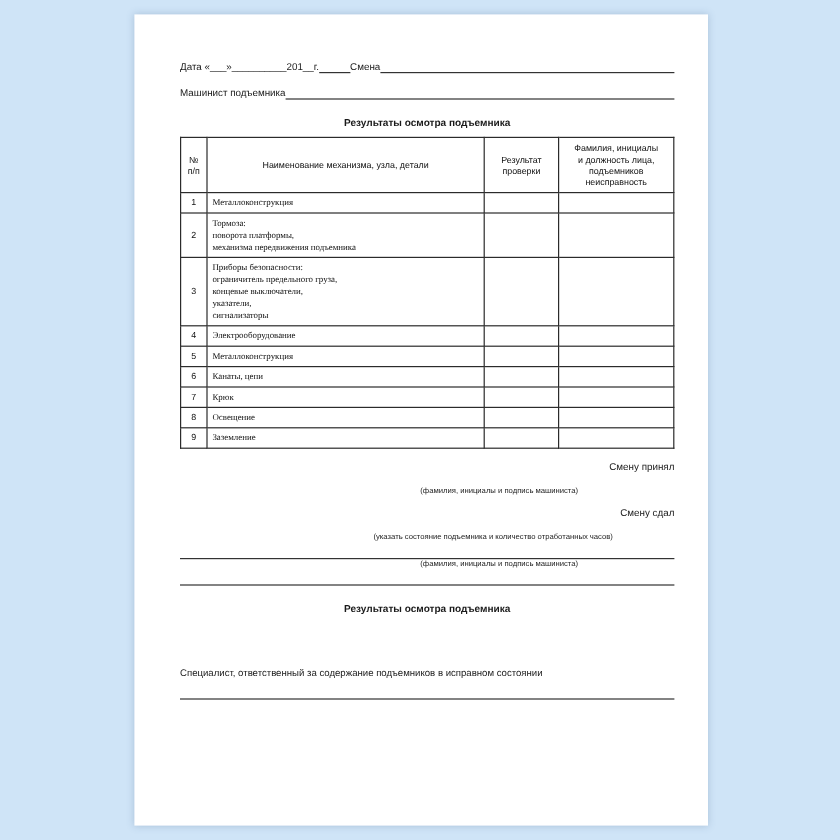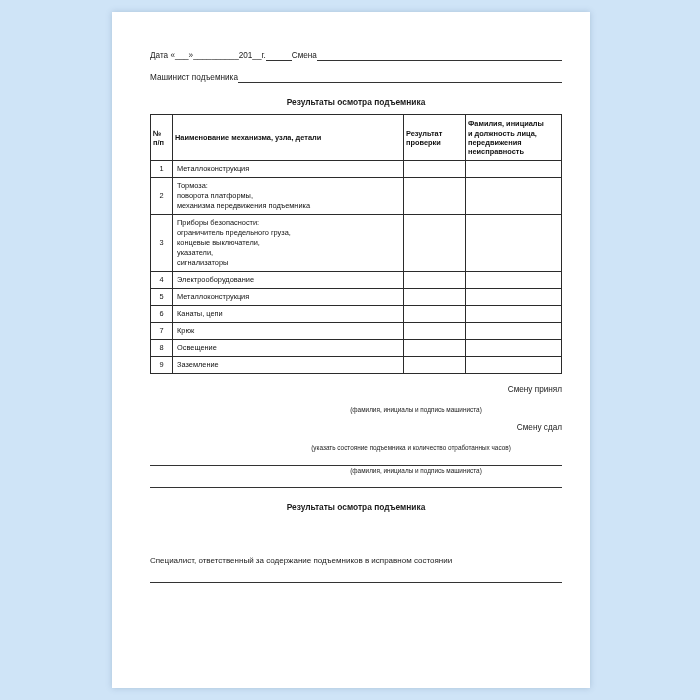--- a/index.html
+++ b/index.html
@@ -63,35 +63,36 @@
     table-layout: fixed;
   }
   table.insp th, table.insp td {
     border: 1px solid #2b2b2b;
     font-size: 7.4px;
     padding: 3px 4px;
     vertical-align: middle;
     color: #111;
   }
   table.insp th {
-    text-align: left;
-    font-weight: bold;
+    text-align: center;
+    font-weight: normal;
     line-height: 1.25;
     padding: 4px 2px;
   }
   td.num {
     text-align: center;
     width: 22px;
     font-size: 7.4px;
   }
   .col-name { width: auto; }
   .col-res { width: 62px; }
   .col-fam { width: 96px; }
   td.name {
     line-height: 1.35;
+    font-family: Liberation Serif, serif;
   }
 
   .below { margin-top: 10px; }
   .sig-row {
     display: flex;
     align-items: flex-end;
     white-space: nowrap;
     margin-top: 7px;
     flex-direction: column;
   }
@@ -168,21 +169,21 @@
               <div>п/п</div>
             </th>
             <th>Наименование механизма, узла, детали</th>
             <th>
               <div>Результат</div>
               <div>проверки</div>
             </th>
             <th>
               <div>Фамилия, инициалы</div>
               <div>и должность лица,</div>
-              <div>передвижения</div>
+              <div>подъемников</div>
               <div>неисправность</div>
             </th>
           </tr>
         </thead>
         <tbody>
           <tr>
             <td class="num">1</td>
             <td class="name">Металлоконструкция</td>
             <td></td>
             <td></td>

